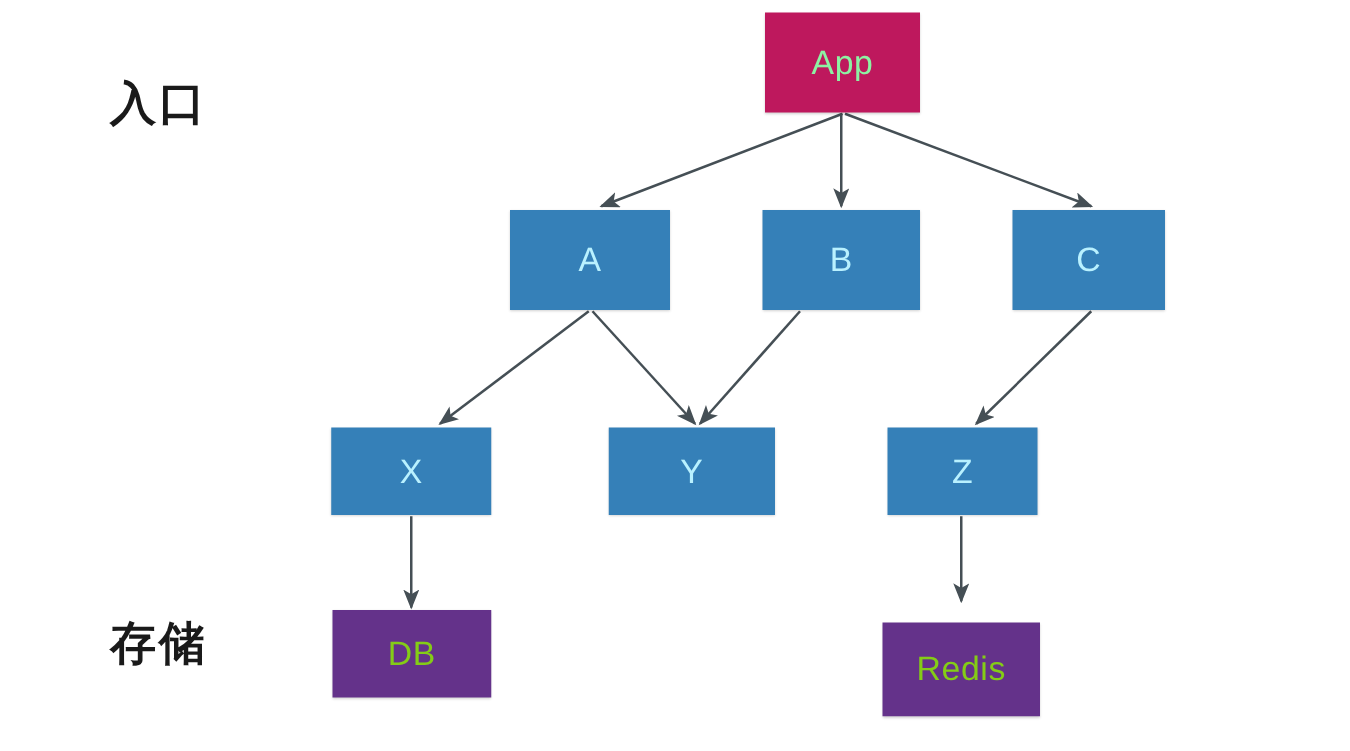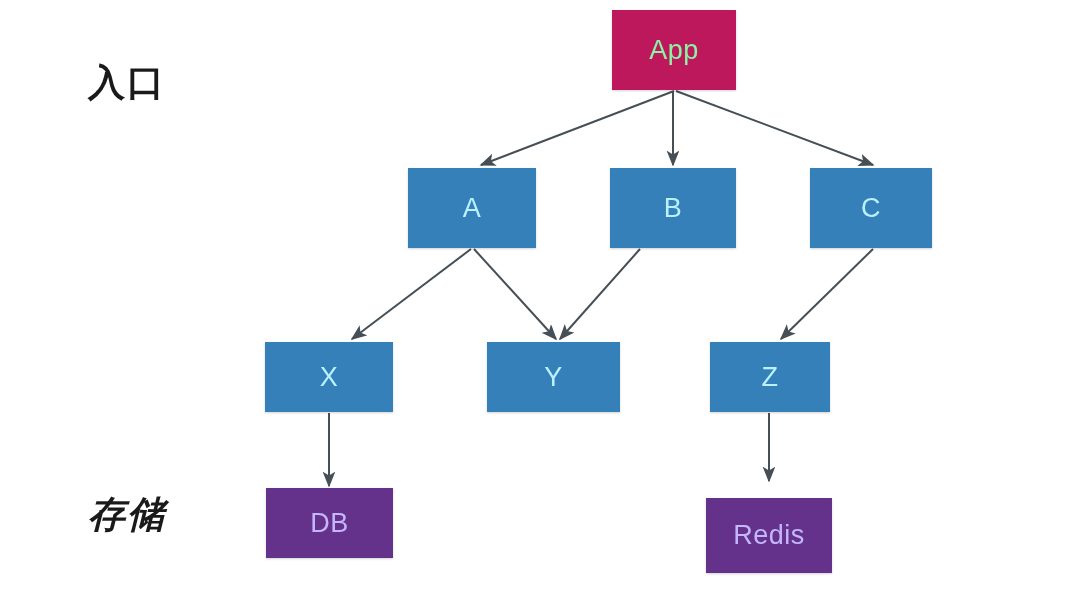--- a/index.html
+++ b/index.html
@@ -44,21 +44,21 @@
   .node-app {
     background: #be185d;
     color: #8df2a3;
   }
   .node-svc {
     background: #3580b8;
     color: #b9f1ff;
   }
   .node-store {
     background: #64328a;
-    color: #c4b5fd;
+    color: #84cc16;
   }
   svg.edges {
     position: absolute;
     left: 0;
     top: 0;
     width: 1080px;
     height: 601px;
     pointer-events: none;
   }
 </style>
@@ -80,21 +80,21 @@
         <line x1="471" y1="249" x2="352" y2="339" marker-end="url(#arrowhead)" stroke="#454f55"></line>
         <line x1="474" y1="249" x2="556" y2="339" marker-end="url(#arrowhead)" stroke="#454f55"></line>
         <line x1="640" y1="249" x2="560" y2="339" marker-end="url(#arrowhead)" stroke="#454f55"></line>
         <line x1="873" y1="249" x2="781" y2="339" marker-end="url(#arrowhead)" stroke="#454f55"></line>
         <line x1="329" y1="413" x2="329" y2="486" marker-end="url(#arrowhead)" stroke="#454f55"></line>
         <line x1="769" y1="413" x2="769" y2="481" marker-end="url(#arrowhead)" stroke="#454f55"></line>
       </g>
   </svg>
 
   <div class="layer-label" style="left: 88px; top: 64px;">入口</div>
-  <div class="layer-label" style="left: 88px; top: 496px; font-style: italic;">存储</div>
+  <div class="layer-label" style="left: 88px; top: 496px;">存储</div>
 
   <div class="node node-app" style="left: 612px; top: 10px; width: 124px; height: 80px;">App</div>
   <div class="node node-svc" style="left: 408px; top: 168px; width: 128px; height: 80px;">A</div>
   <div class="node node-svc" style="left: 610px; top: 168px; width: 126px; height: 80px;">B</div>
   <div class="node node-svc" style="left: 810px; top: 168px; width: 122px; height: 80px;">C</div>
   <div class="node node-svc" style="left: 265px; top: 342px; width: 128px; height: 70px;">X</div>
   <div class="node node-svc" style="left: 487px; top: 342px; width: 133px; height: 70px;">Y</div>
   <div class="node node-svc" style="left: 710px; top: 342px; width: 120px; height: 70px;">Z</div>
   <div class="node node-store" style="left: 266px; top: 488px; width: 127px; height: 70px;">DB</div>
   <div class="node node-store" style="left: 706px; top: 498px; width: 126px; height: 75px;">Redis</div>

